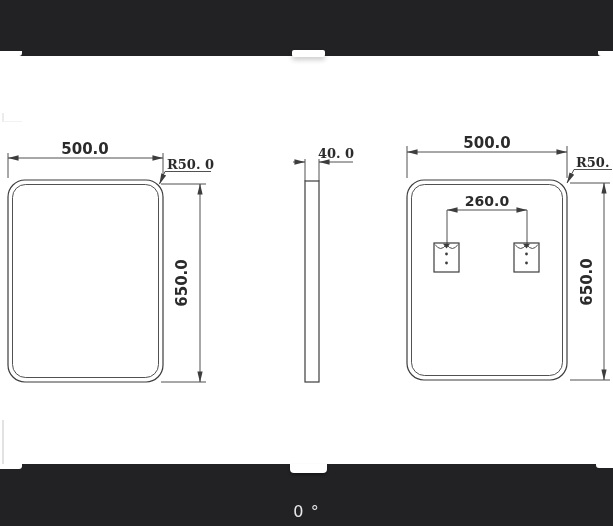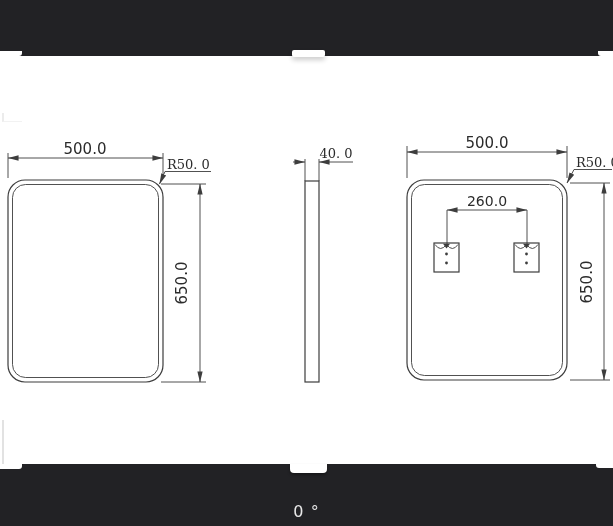--- a/index.html
+++ b/index.html
@@ -1,21 +1,21 @@
 <!DOCTYPE html>
 <html><head>
 <meta charset="utf-8">
 <style>
   html,body{margin:0;padding:0;background:#000;}
   .screen{position:relative;width:613px;height:526px;background:#ffffff;overflow:hidden;
           font-family:"DejaVu Sans",sans-serif;}
   .bar{position:absolute;left:0;width:613px;background:#222225;}
   .bar.top{top:0;height:56px;}
   .bar.bottom{top:464px;height:62px;}
-  .canvas{position:absolute;left:0;top:56px;width:613px;height:408px;background:#ffffff;}
+  .canvas{position:absolute;left:0;top:56px;width:613px;height:408px;background:#ffffff;font-weight:bold;}
   .drawing-svg{position:absolute;left:0;top:0;}
   .rotation-label{position:absolute;left:0;right:0;bottom:5px;text-align:center;
                   color:#e8e8e8;font-size:16px;letter-spacing:1px;
                   font-family:"DejaVu Sans",sans-serif;}
   .handle{position:absolute;background:#ffffff;}
   .h-top-left{left:0;top:51px;width:22px;height:5px;border-radius:0 0 3px 0;}
   .h-top-center{left:292px;top:50px;width:33px;height:7px;border-radius:2px;
                 box-shadow:0 3px 5px rgba(0,0,0,0.20);}
   .h-top-right{left:598px;top:51px;width:15px;height:5px;border-radius:0 0 0 3px;}
   .h-bottom-left{left:0;top:464px;width:22px;height:5px;border-radius:0 0 3px 0;}

